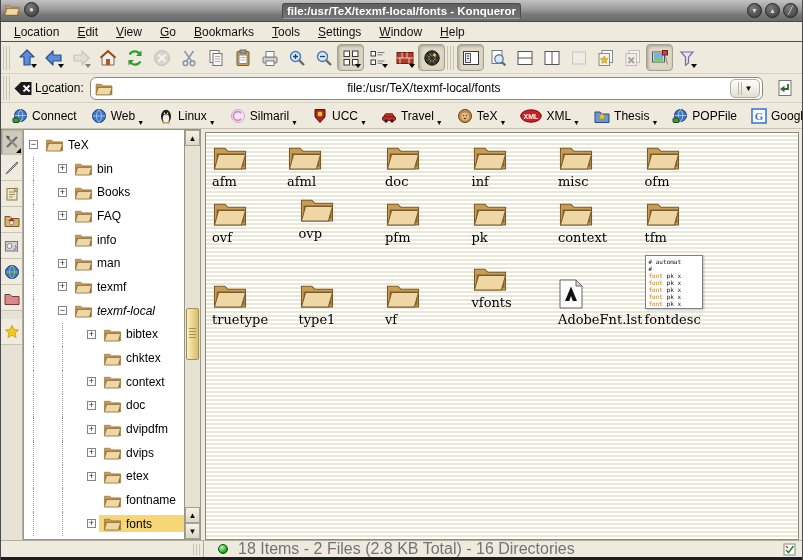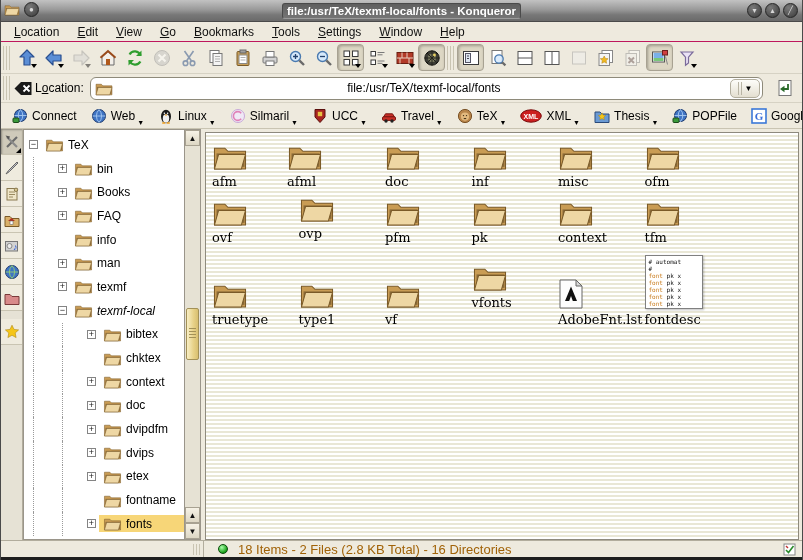--- a/index.html
+++ b/index.html
@@ -102,21 +102,21 @@
   .preview .ft { color:#c87a1a; }
 
   
   #statusbar { position:absolute; left:0; right:0; bottom:3px; height:17px; background:#eeeade;
     border-top:1px solid #b2ad9d; display:flex; align-items:center; }
   #status-left { width:203px; height:100%; border-right:1px solid #b2ad9d;
     display:flex; align-items:center; justify-content:flex-end; }
   #status-left .grip { height:11px; }
   #led { width:10px; height:10px; border-radius:50%; margin:0 10px 0 14px;
     background:radial-gradient(circle at 35% 30%,#aaffaa,#18a018 70%); border:1px solid #0a4a0a; }
-  #status-text { font-size:13px; color:#a16207; }
+  #status-text { font-size:16px; color:#737373; }
   #status-marker { margin-left:auto; margin-right:6px; display:flex; }
   #bottomedge { position:absolute; left:0; right:0; bottom:0; height:3px; background:#1e1e1e; }
 </style>
 </head>
 <body>
 
 <div id="win">
 
   <div id="titlebar">
     <div id="title-left">

